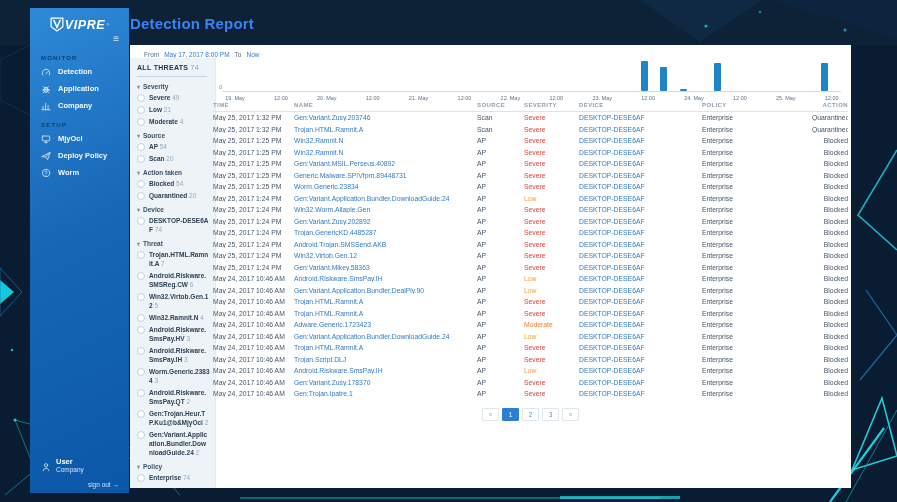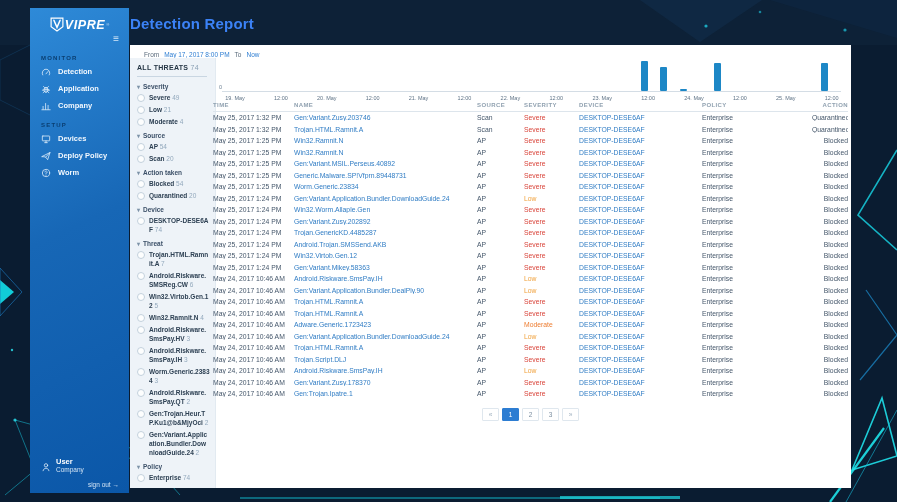--- a/index.html
+++ b/index.html
@@ -159,21 +159,21 @@
         <div class="section-label">SETUP</div>
         <div>
 
         <div class="nav-item">
             <span class="nav-icon">
                 <svg viewBox="0 0 12 12">
                   <rect x="1.6" y="2.4" width="8.8" height="5.8" rx=".6"></rect>
                   <path d="M4.4 10.4h3.2M6 8.2v2.2"></path>
                 </svg>
               </span>
-            <span>Devices</span>
+            <span>MjyOci</span>
           </div>
             <div class="nav-item">
             <span class="nav-icon">
                 <svg viewBox="0 0 12 12">
                   <path d="M1.2 6.6 10.8 1.8 8 10.4 5.6 7.4Z"></path>
                   <path d="M10.8 1.8 5.6 7.4"></path>
                 </svg>
               </span>
             <span>Deploy Policy</span>
           </div>

